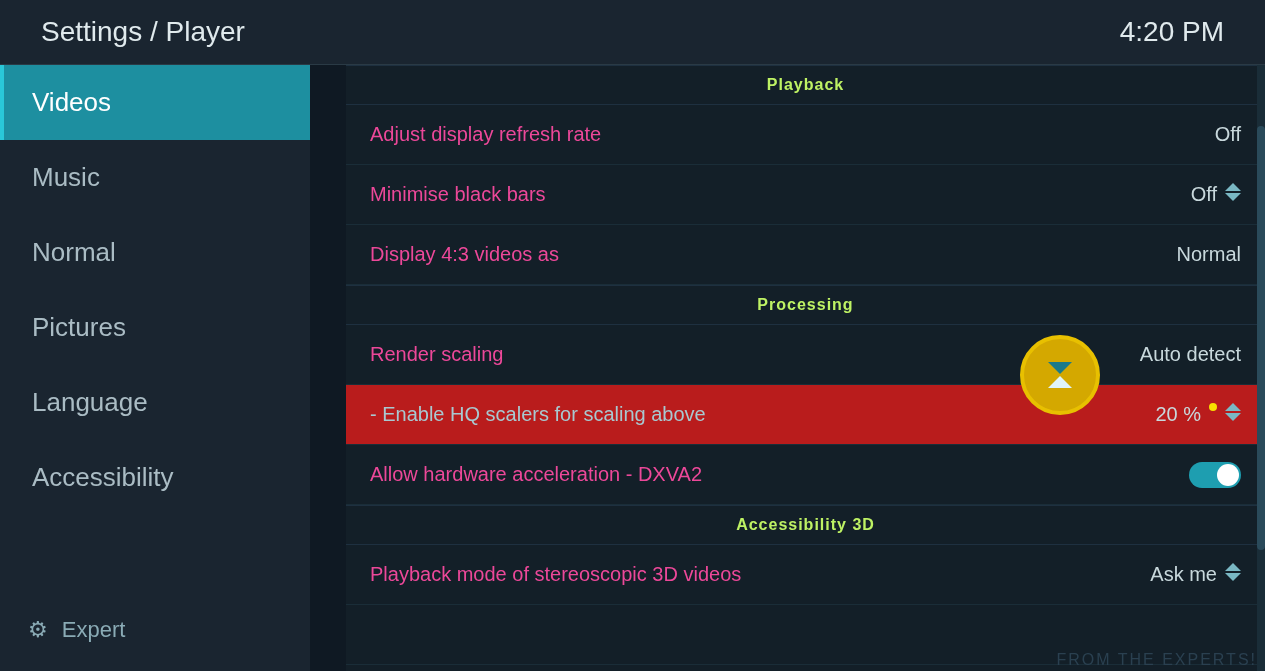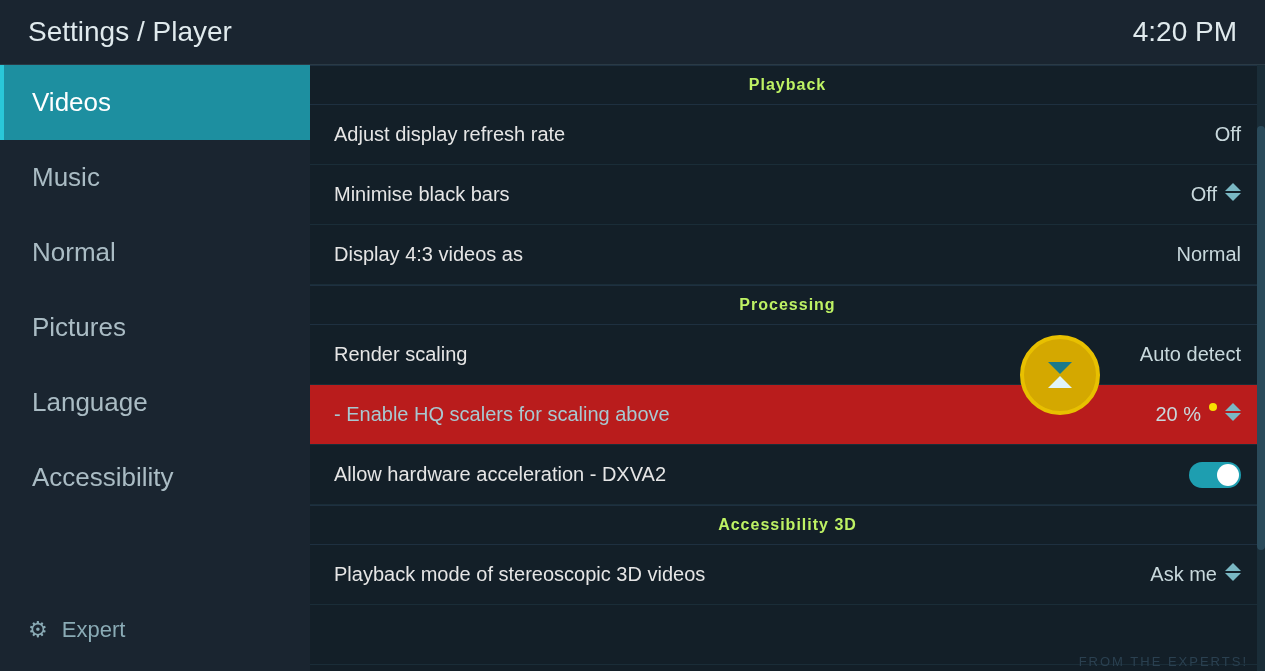--- a/index.html
+++ b/index.html
@@ -13,38 +13,39 @@
       position: relative;
     }
 
     
     .header {
       display: flex;
       justify-content: space-between;
       align-items: center;
       background: #1a2530;
       height: 65px;
-      padding: 0 28px;
+      padding: 0 41px;
       border-bottom: 1px solid #2a3a45;
     }
     .header-title {
       font-size: 28px;
       font-weight: 300;
       color: #e0eaed;
     }
     .header-time {
       font-size: 28px;
       font-weight: 300;
       color: #e0eaed;
     }
 
     
     .main {
       display: flex;
       height: calc(671px - 65px);
+      gap: 36px;
     }
 
     
     .sidebar {
       width: 310px;
       background: #1a2530;
       flex-shrink: 0;
       display: flex;
       flex-direction: column;
       justify-content: space-between;
@@ -112,21 +113,21 @@
       padding: 16px 24px;
       border-bottom: 1px solid #1a2d38;
       min-height: 60px;
     }
     .setting-row.highlighted {
       background: #b91c1c;
     }
     .setting-label {
       font-size: 20px;
       font-weight: 300;
-      color: #e5e5e5;
+      color: #ec4899;
     }
     .setting-label.sub {
       color: #a8c8d0;
     }
     .setting-value {
       display: flex;
       align-items: flex-start;
       gap: 8px;
       font-size: 20px;
       color: #c8d8dc;
@@ -241,22 +242,22 @@
       height: 8px;
       border-radius: 50%;
       background: #f8e000;
       display: inline-block;
     }
 
     
     .watermark {
       position: absolute;
       bottom: 2px;
-      right: 17px;
-      font-size: 13px;
+      right: 8px;
+      font-size: 16px;
       color: #2a4050;
       letter-spacing: 2px;
       text-transform: uppercase;
     }
   </style>
 </head>
 <body>
 
 <div class="header">
   <span class="header-title">Settings / Player</span>

